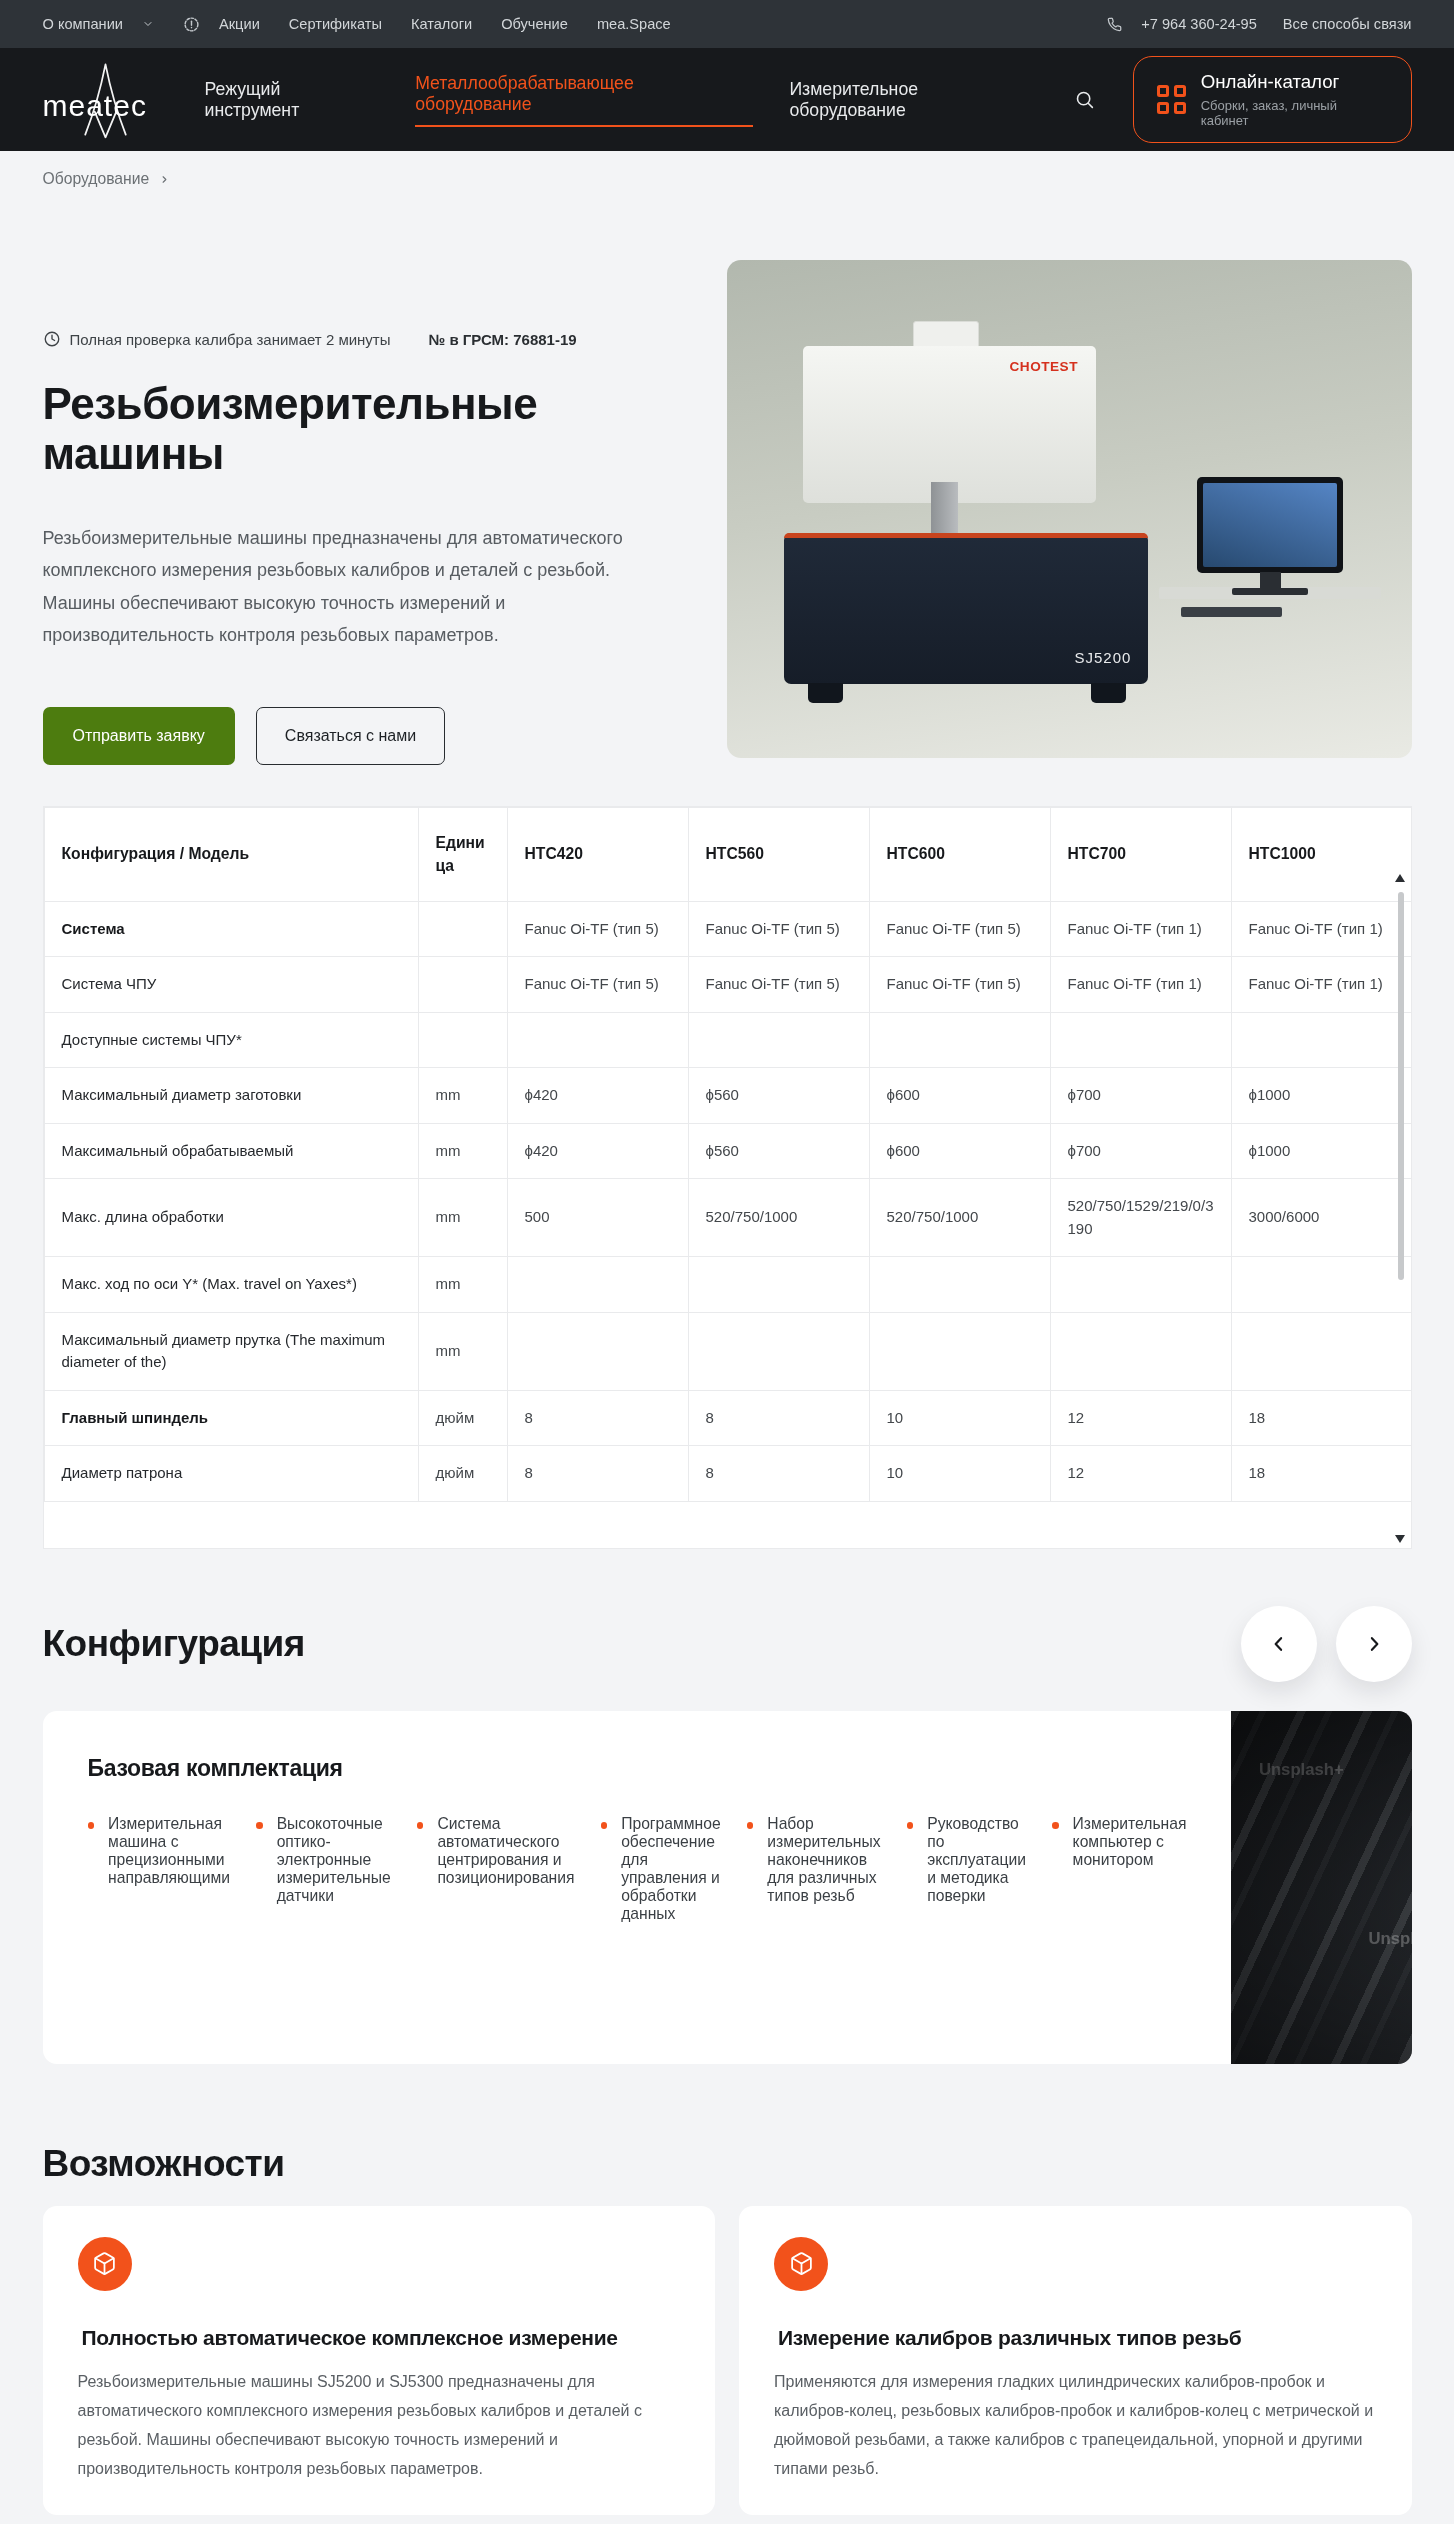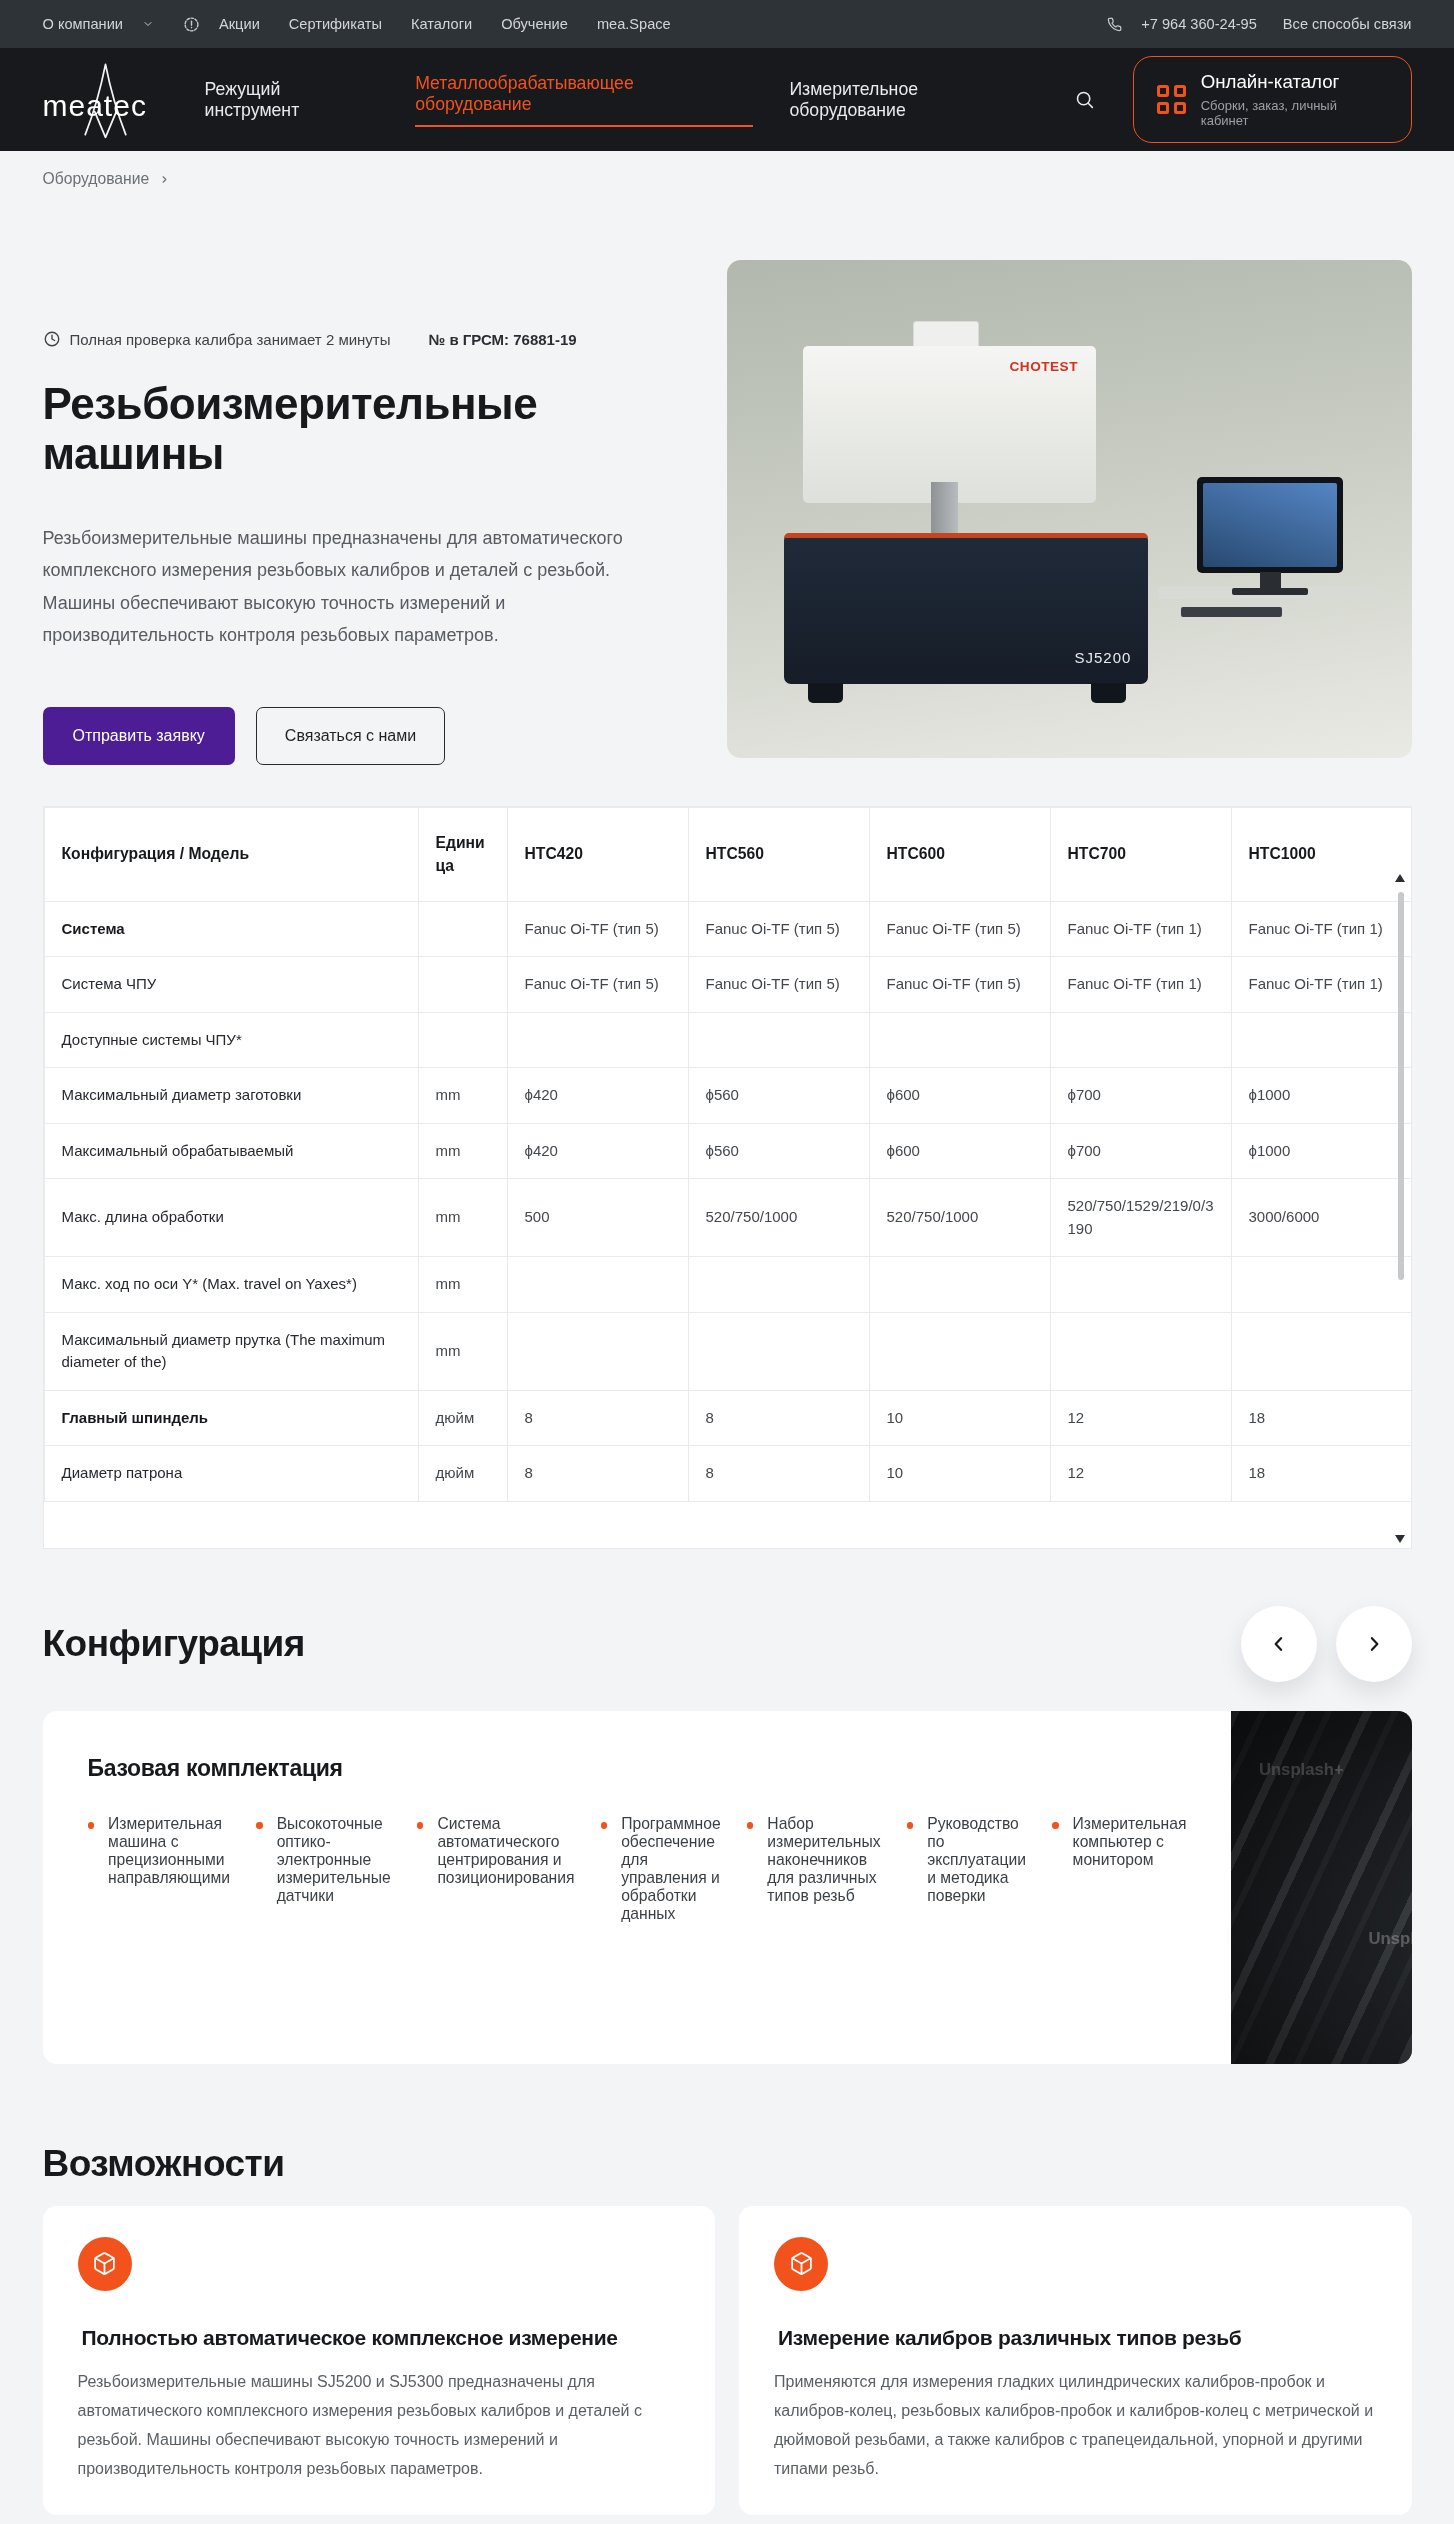--- a/index.html
+++ b/index.html
@@ -40,21 +40,21 @@
   
   .hero{display:grid;grid-template-columns:1fr 685px;column-gap:45px;margin-top:72px}
   .hero-left{padding-top:70px}
   .hero-meta{display:flex;align-items:center;gap:38px;font-size:15px;color:#3E4347}
   .hero-meta .meta-item{display:flex;align-items:flex-end;gap:9px}
   .hero-meta .num{font-weight:bold;color:#2A2E32}
   h1{font-size:44px;margin:31px 0 0;letter-spacing:-0.5px}
   .hero-desc{font-size:18px;line-height:1.8;color:#575C61;margin:43px 0 0;max-width:662px}
   .hero-buttons{display:flex;gap:21px;margin-top:55px}
   .btn{font-family:inherit;font-size:16px;border-radius:7px;cursor:pointer}
-  .btn-primary{background:#4c1d95;color:#FFF;border:none;padding:20px 30px}
+  .btn-primary{background:#4d7c0f;color:#FFF;border:none;padding:20px 30px}
   .btn-secondary{background:transparent;color:#1D2125;border:1.5px solid #282C30;padding:18.7px 28px}
   .hero-image{position:relative;height:498px;border-radius:14px;overflow:hidden;background:linear-gradient(172deg,#B2B8AE 0%,#C8CCC2 45%,#E9EAE4 100%)}
   .hi{position:absolute}
   .m-head{left:76px;top:86px;width:293px;height:157px;background:linear-gradient(180deg,#F5F6F3,#DEE0DB);border-radius:5px}
   .m-pillar{left:186px;top:61px;width:66px;height:91px;background:#EFF0ED;border:1px solid #DADCD7;border-radius:3px}
   .m-spindle{left:204px;top:222px;width:27px;height:56px;background:linear-gradient(90deg,#8E9295,#B9BCBF)}
   .m-brand{left:283px;top:99px;font-size:13.6px;font-weight:bold;color:#D5311E;letter-spacing:0.5px}
   .m-base{left:57px;top:273px;width:364px;height:151px;background:linear-gradient(180deg,#202A39,#161D28);border-radius:7px}
   .m-stripe{left:57px;top:273px;width:364px;height:5px;background:#C8441E;border-radius:7px 7px 0 0}
   .m-model{left:348px;top:389px;font-size:15px;color:#E8EAEC;letter-spacing:1px}

